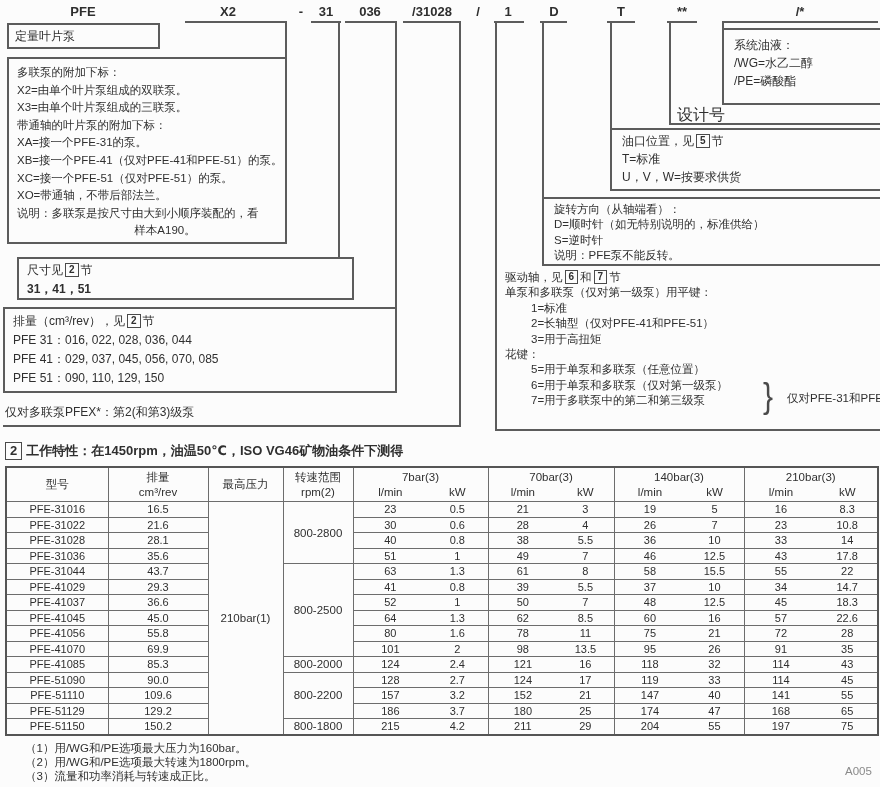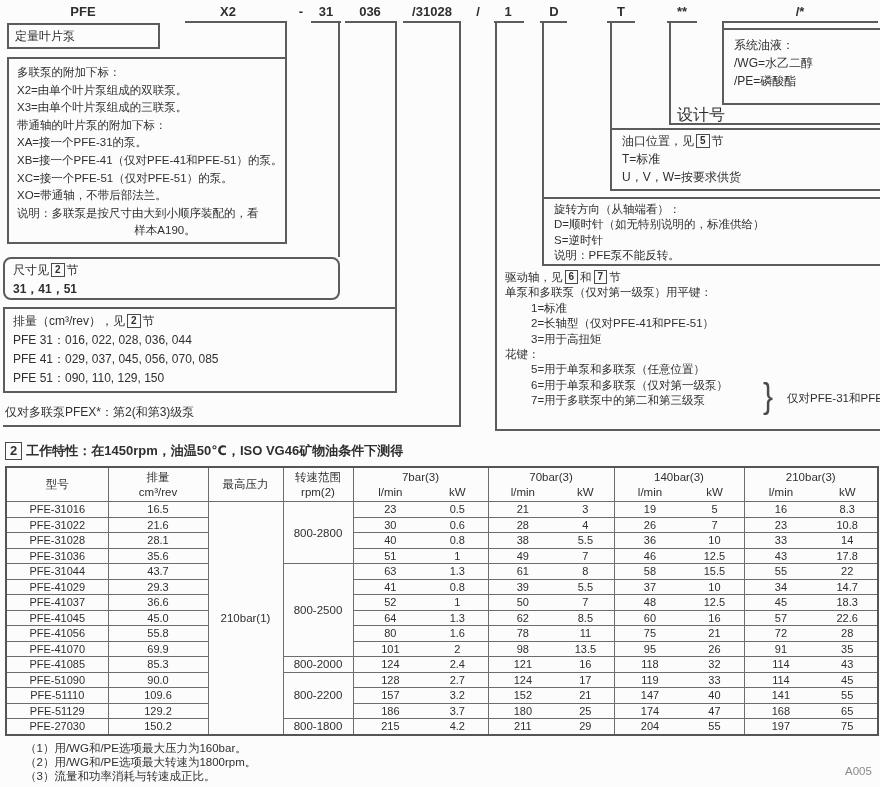--- a/index.html
+++ b/index.html
@@ -13,21 +13,21 @@
   .bx.openR{border-right:none;}
   .ln{white-space:nowrap;}
   .ref{display:inline-block;border:1.5px solid #4a4a4a;padding:0 3px;margin:0 2px;
        font-size:10px;line-height:12px;font-weight:bold;vertical-align:1px;}
   .t12{font-size:12px;line-height:18px;}
   .t115{font-size:11.5px;line-height:17.6px;}
 
   #pump-type{left:7px;top:23px;width:153px;height:26px;padding:3px 6px;font-size:12px;}
   #multi-pump{left:7px;top:57px;width:280px;height:187px;padding:5px 8px;}
   #multi-pump .ln:last-child{padding-left:36px;text-align:center;}
-  #size-box{left:3px;top:257px;width:337px;height:43px;padding:2px 8px;border-radius:8px;}
+  #size-box{left:17px;top:257px;width:337px;height:43px;padding:2px 8px;}
   #size-box .ln{line-height:19px;}
   #disp-box{left:3px;top:307px;width:394px;height:86px;padding:3px 8px;}
   #disp-box .ln{line-height:19px;}
   #second-note{left:5px;top:404px;font-size:12px;white-space:nowrap;}
   #fluid-box{left:722px;top:28px;width:158px;height:77px;padding:6px 10px;}
   #design-label{left:677px;top:105px;font-size:16px;}
   #ports-box{left:610px;top:128px;width:270px;height:63px;padding:2px 10px;}
   #rot-box{left:542px;top:197px;width:338px;height:69px;padding:3px 10px;}
   #rot-box .ln{font-size:11.5px;line-height:15.3px;}
   #drive-content{left:505px;top:270px;width:375px;font-size:11.5px;line-height:15.4px;}
@@ -628,21 +628,21 @@
             </div>
           </td>
           <td class="c-group">
             <div class="pair">
               <span class="fl">168</span>
               <span class="kw">65</span>
             </div>
           </td>
         </tr>
         <tr>
-          <td class="c-model">PFE-27030</td>
+          <td class="c-model">PFE-51150</td>
           <td class="c-num">150.2</td>
           <td class="c-speed" rowspan="1">800-1800</td>
           <td class="c-group">
             <div class="pair">
               <span class="fl">215</span>
               <span class="kw">4.2</span>
             </div>
           </td>
           <td class="c-group">
             <div class="pair">

